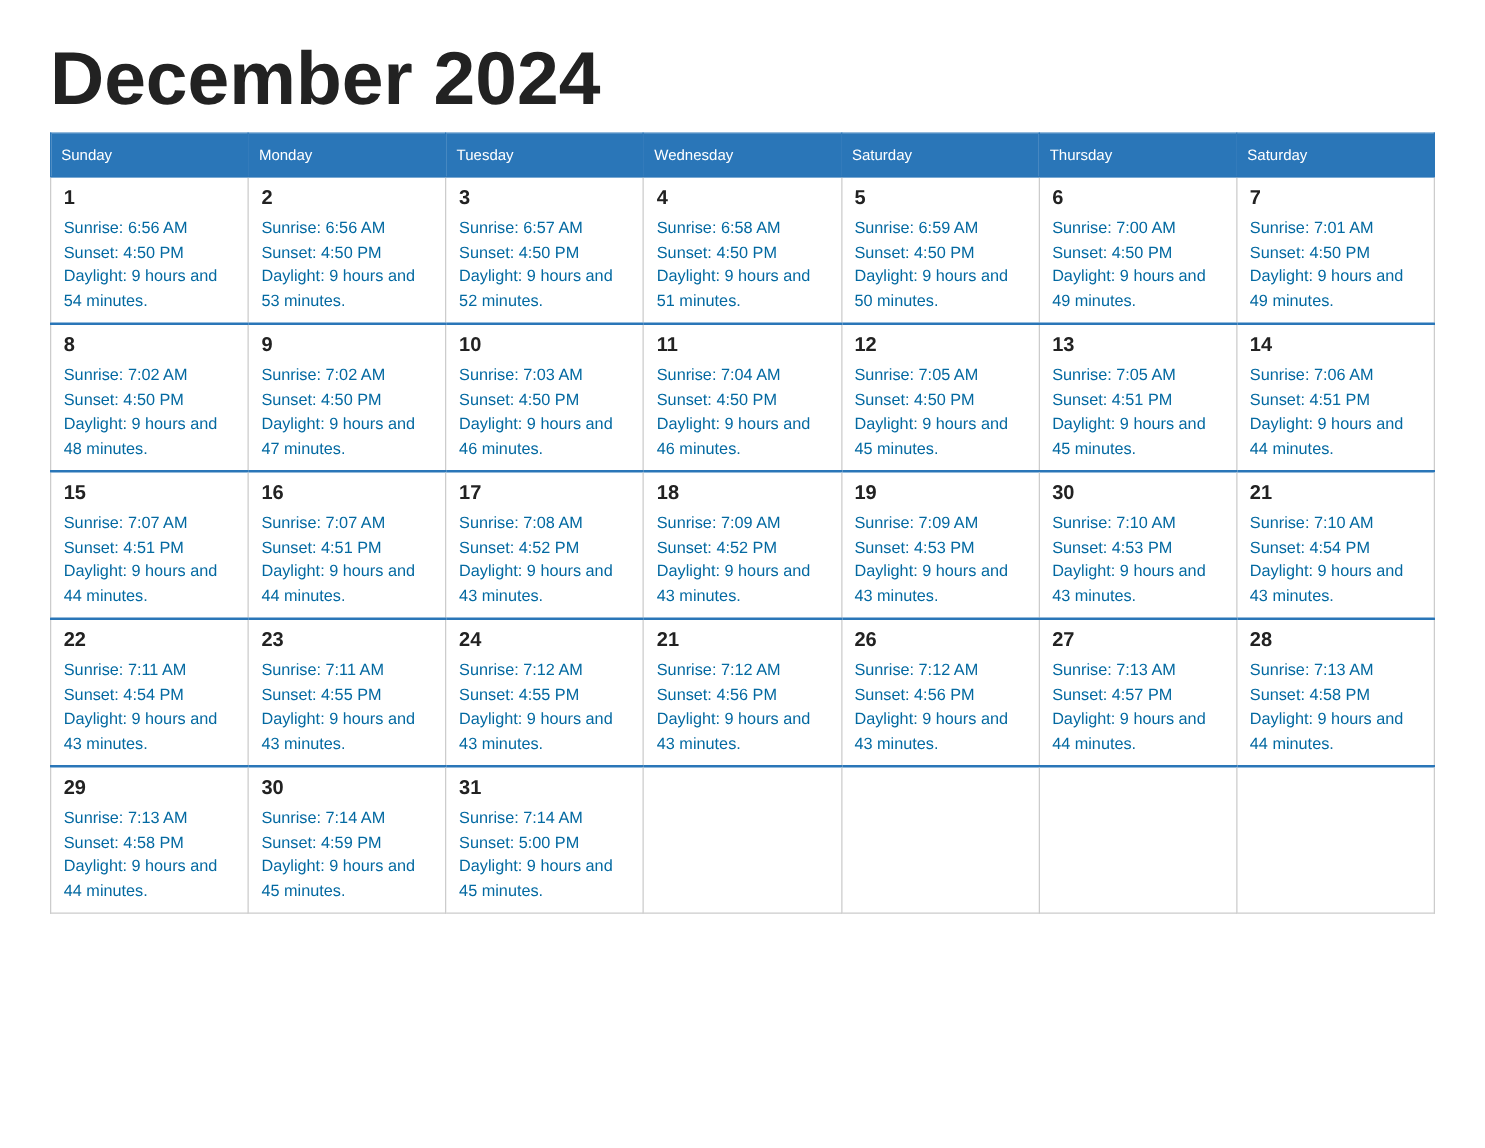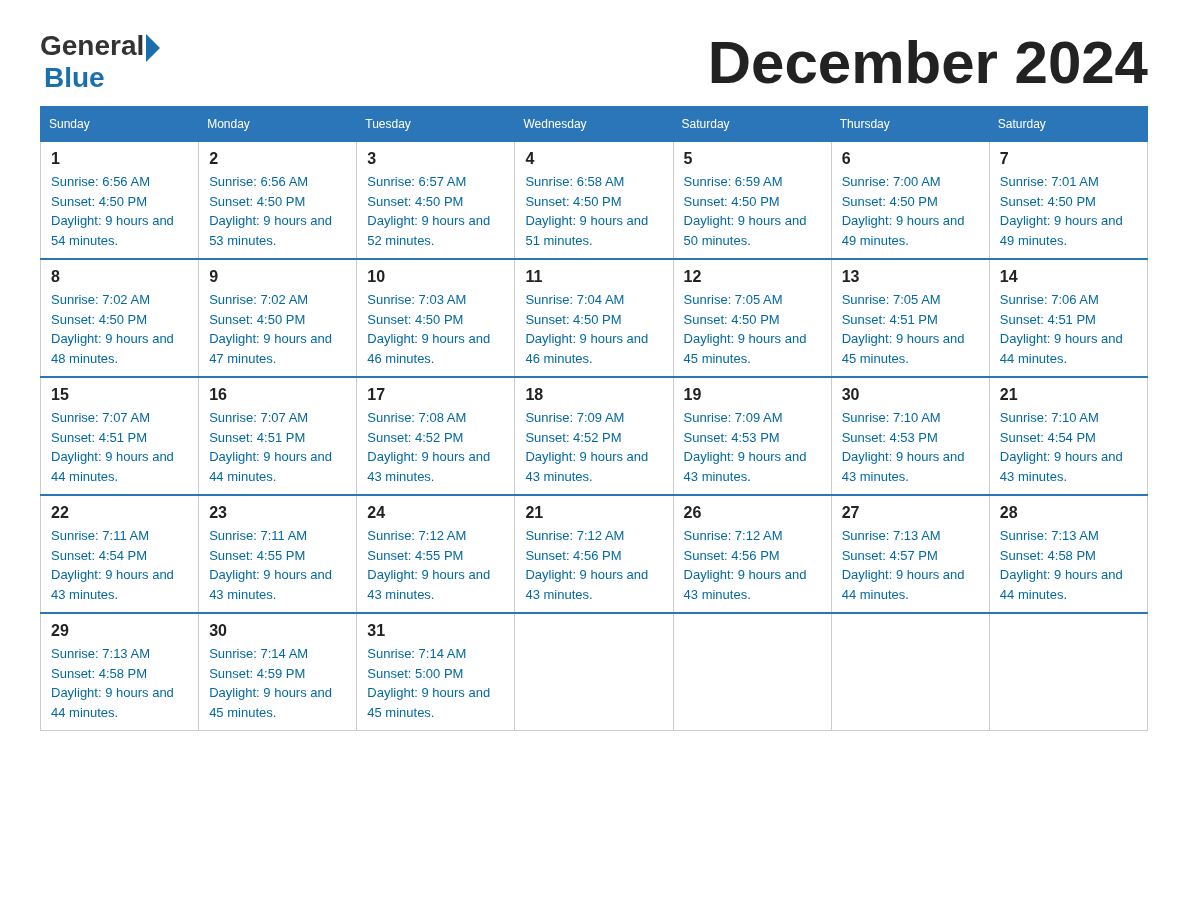--- a/index.html
+++ b/index.html
@@ -97,27 +97,20 @@
       line-height: 1.5;
     }
     .row-divider td {
       border-top: 2px solid #2a76b8;
     }
   </style>
 </head>
 <body>
 
 <div class="header">
-  <div class="logo-wrapper">
-    <div class="logo-top">
-      <span class="logo-text-general">General</span>
-      <div class="logo-arrow"></div>
-    </div>
-    <span class="logo-text-blue" style="margin-left:4px;">Blue</span>
-  </div>
   <div class="title-section">
     <div class="month-title">December 2024</div>
   </div>
 </div>
 
 <table class="calendar">
   <thead>
     <tr>
       <th>Sunday</th>
       <th>Monday</th>

